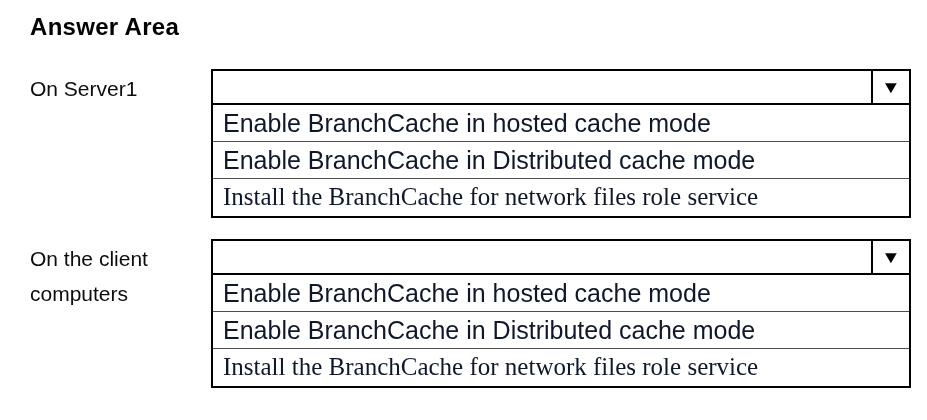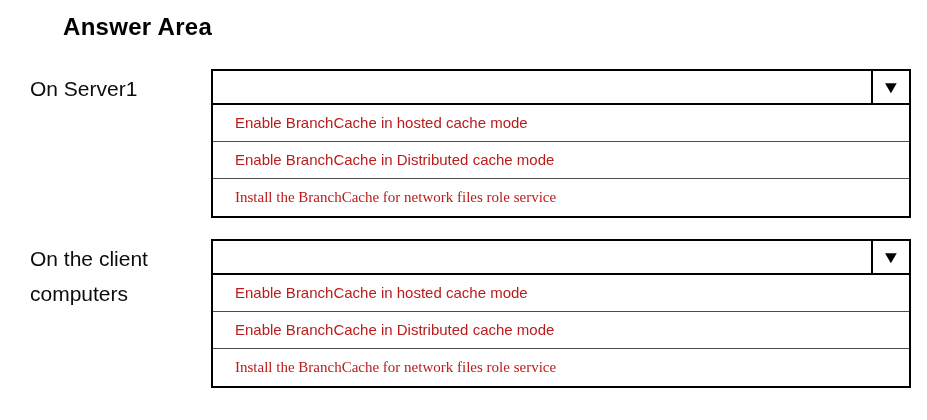--- a/index.html
+++ b/index.html
@@ -12,21 +12,20 @@
     overflow: hidden;
   }
   .page {
     padding: 13px 0 0 30px;
   }
   .page-heading {
     font-size: 24px;
     font-weight: bold;
     letter-spacing: 0.3px;
     color: #000000;
-    margin-left: 33px;
   }
   .answer-group {
     display: flex;
     align-items: flex-start;
   }
   .answer-group.first { margin-top: 28px; }
   .answer-group.second { margin-top: 21px; }
   .group-label {
     width: 181px;
     padding-top: 2px;
@@ -64,26 +63,26 @@
   }
   .dd-arrow {
     font-size: 20px;
     line-height: 1;
     color: #000000;
     transform: scaleY(0.85);
   }
   .dd-option {
     height: 37px;
     line-height: 36px;
-    font-size: 15px;
-    padding-left: 22px;
+    font-size: 25px;
+    padding-left: 10px;
     border-bottom: 1px solid #4d4d4d;
     white-space: nowrap;
     overflow: hidden;
-    color: #b91c1c;
+    color: #0f172a;
     cursor: pointer;
   }
   .dd-option:last-child { border-bottom: none; font-family: Liberation Serif, serif; }
 </style>
 </head>
 <body>
 
 <div class="page">
 
   <div class="page-heading">Answer Area</div>

